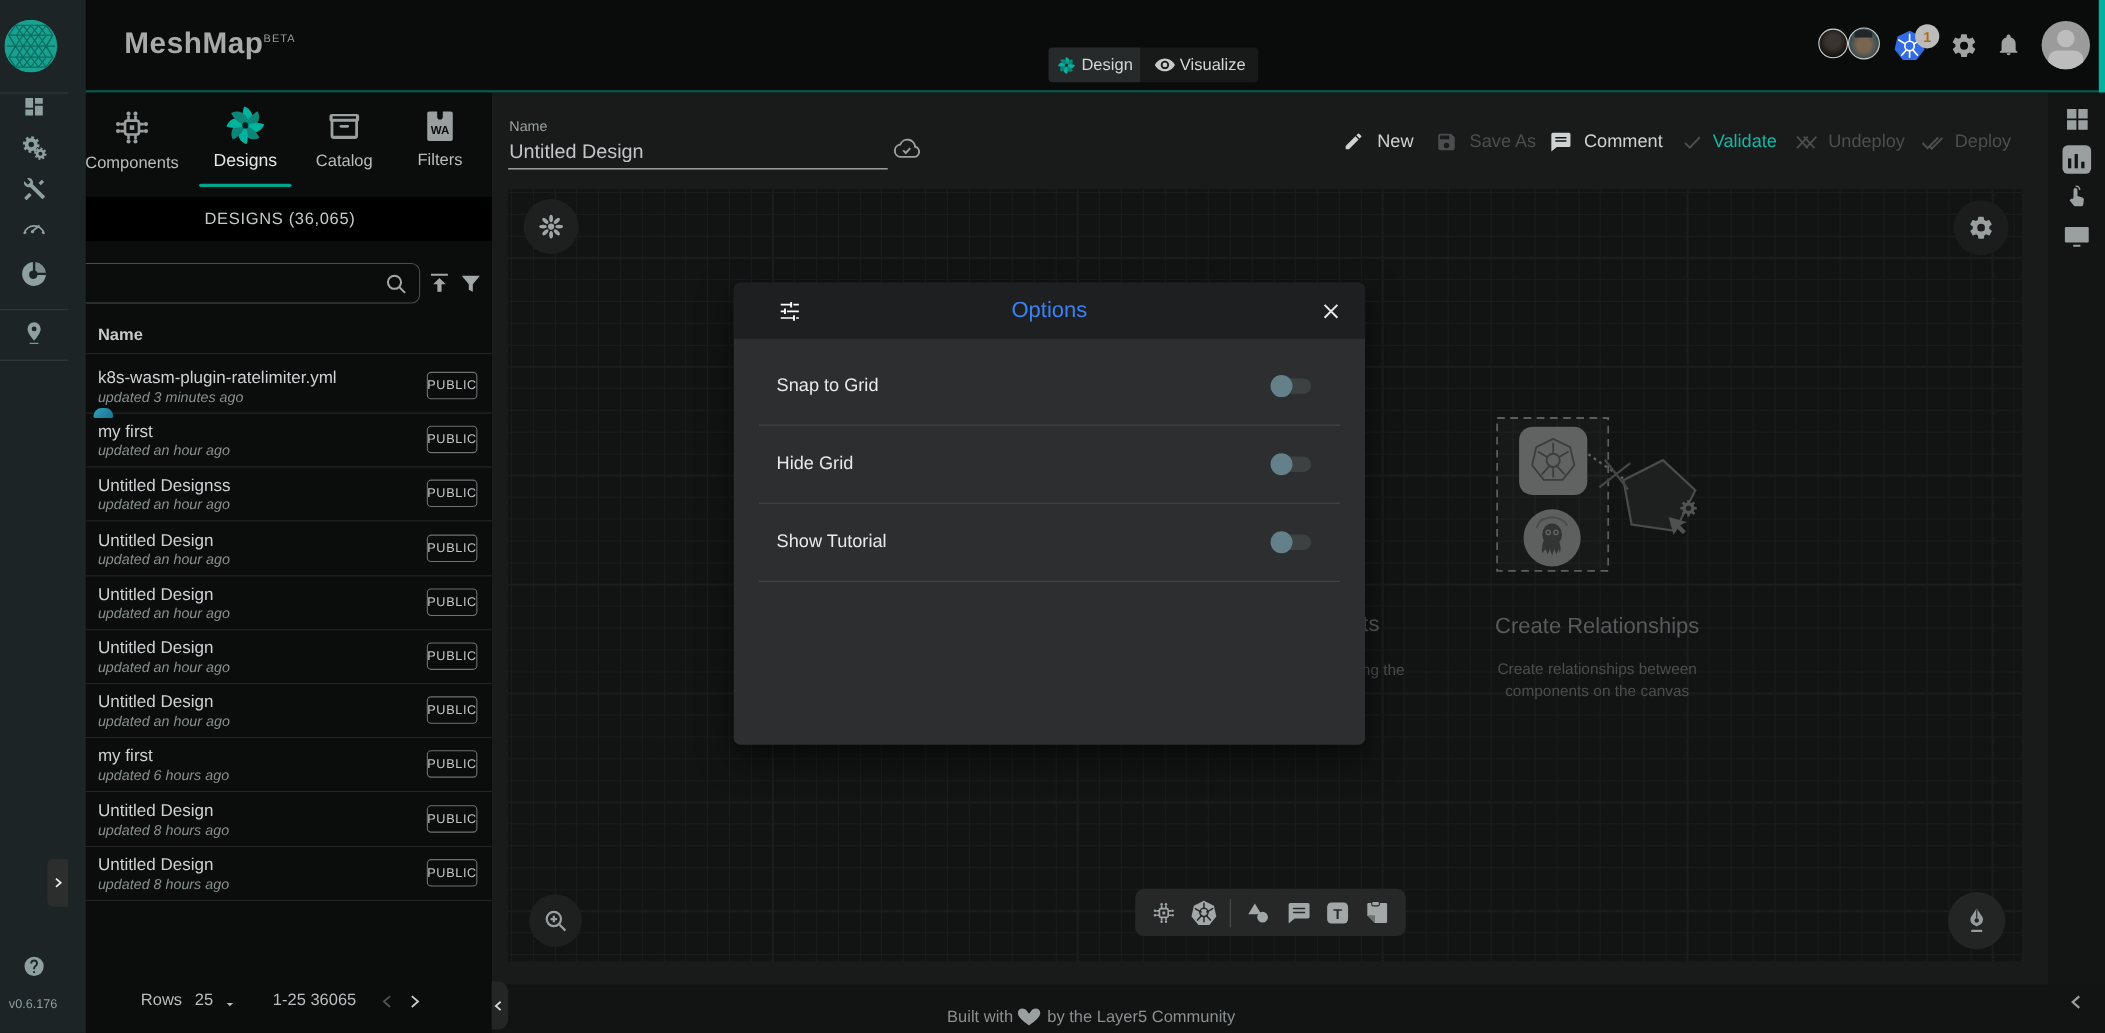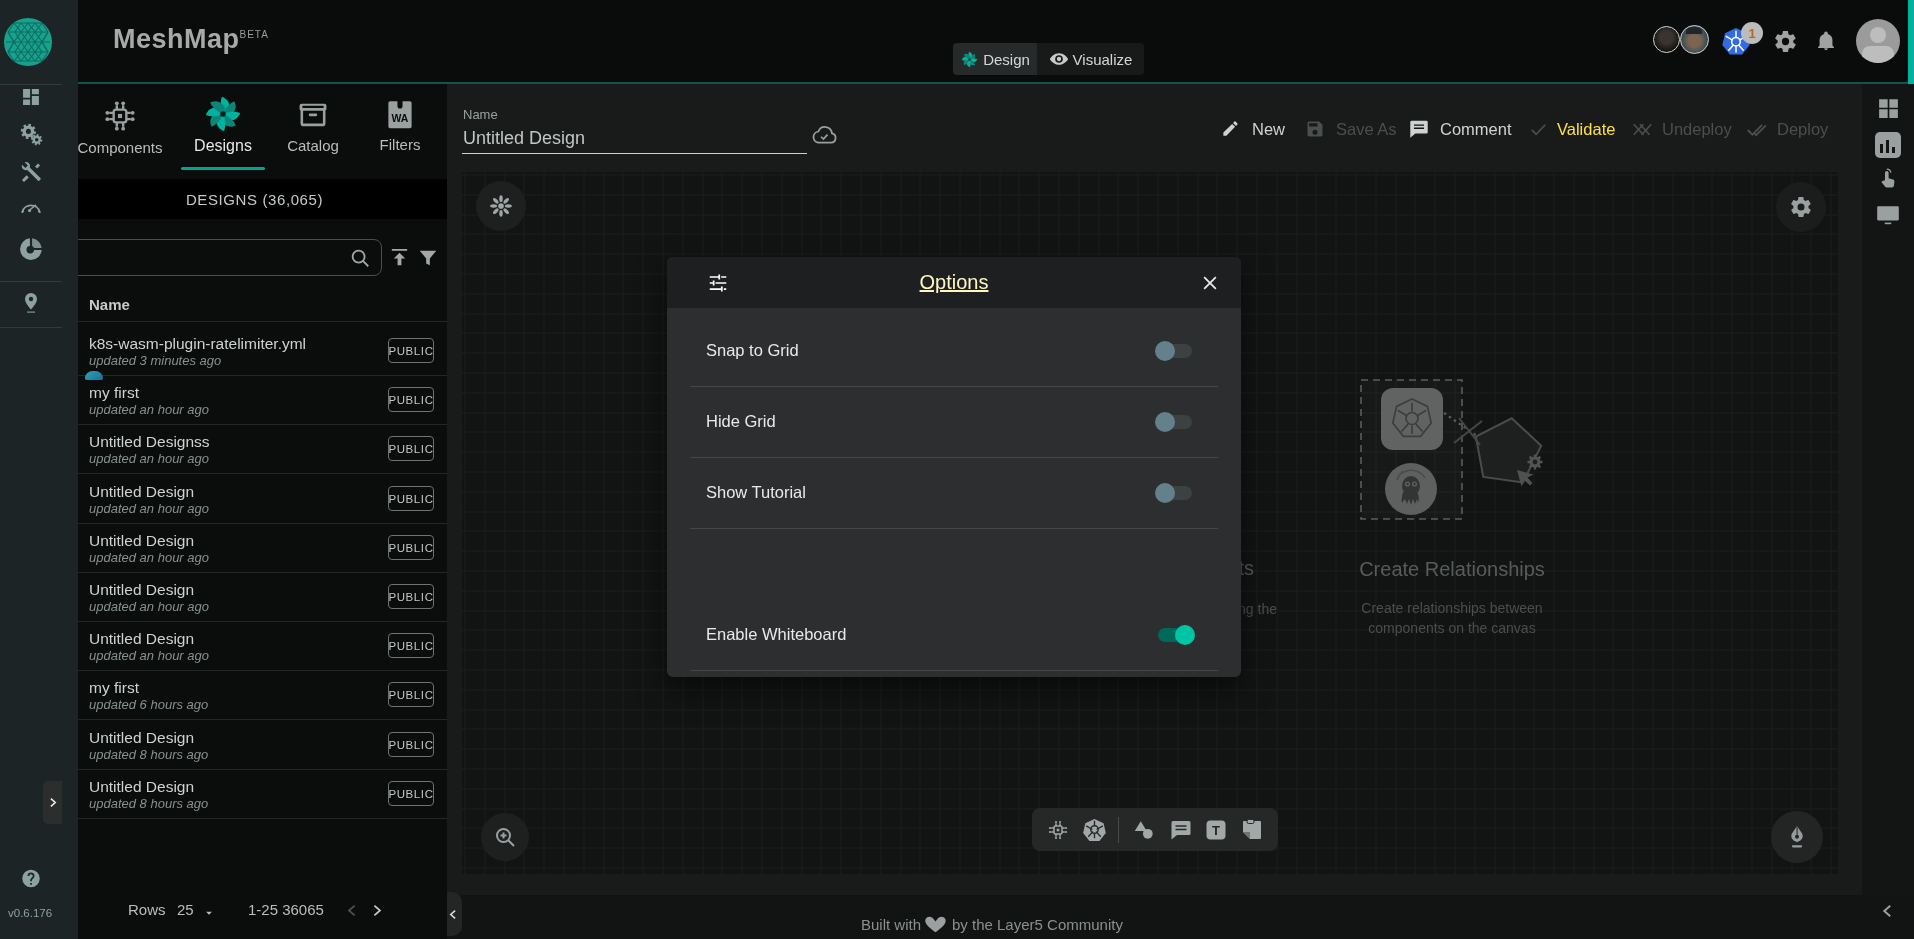--- a/index.html
+++ b/index.html
@@ -32,21 +32,21 @@
       repeating-linear-gradient(to bottom, #1b1d1d 0 1px, transparent 1px 19.8px);
     background-position:2.5px 2.5px; }
   #rightstrip { position:absolute; left:1415px; top:0; width:52px; height:811px; background:#131515; }
   #mainfooter { position:absolute; left:0; top:811px; width:1467px; height:44px; background:#121414; }
   .circbtn { position:absolute; border-radius:50%; background:#1e2020; display:flex; align-items:center; justify-content:center; }
   
   #modal { position:absolute; left:667px; top:257px; width:574px; height:420px; background:#2c2e2f; border-radius:6px;
      box-shadow:0 12px 30px rgba(0,0,0,0.55); z-index:40; }
   #modalhead { position:absolute; left:0; top:0; width:574px; height:51px; background:#1d1f20; border-radius:6px 6px 0 0;
      display:flex; align-items:center; }
-  #modalhead .title { position:absolute; left:0; width:574px; text-align:center; color:#fef9c3; font-size:20px;text-decoration:underline; }
+  #modalhead .title { position:absolute; left:0; width:574px; text-align:center; color:#3b82f6; font-size:20px; }
   .optrow { position:absolute; left:23px; width:528px; height:71px; border-bottom:1px solid #454848; }
   .optrow .lbl { position:absolute; left:16px; top:25px; font-size:16.5px; color:#e8eaea; }
   .switch { position:absolute; right:26px; top:28px; width:34px; height:14px; border-radius:7px; background:#3c4142; }
   .switch .knob { position:absolute; left:-3px; top:-3px; width:20px; height:20px; border-radius:50%; background:#64808b; }
   .switch.on { background:#00695a; }
   .switch.on .knob { left:17px; background:#00c5a2; }
   
   .hinttitle { position:absolute; font-size:20px; color:#585b5b; }
   .hintsub { position:absolute; font-size:14px; color:#4b4e4e; text-align:center; line-height:20px; }
 </style>
@@ -307,21 +307,21 @@
   <svg class="abs" style="left:961px;top:34px" width="22" height="22" viewBox="0 0 24 24" fill="#cfd2d2">
         <path d="M4 3h16a1.5 1.5 0 0 1 1.5 1.5v11A1.5 1.5 0 0 1 20 17H8l-5.5 4.5V4.5A1.5 1.5 0 0 1 4 3z"></path>
         <g stroke="#0f1111" stroke-width="1.5">
           <path d="M6.5 7.8h11M6.5 11.2h11"></path>
         </g>
       </svg>
   <div class="abs" style="left:993px;top:36px;font-size:16.5px;color:#cfd2d2">Comment</div>
   <svg class="abs" style="left:1082px;top:36px" width="19" height="19" viewBox="0 0 24 24" fill="none" stroke="#4b4e4e" stroke-width="2.2">
         <path d="M3.5 12.5l5.5 5.5L20.5 6"></path>
       </svg>
-  <div class="abs" style="left:1110px;top:36px;font-size:16.5px;color:#fde047">Validate</div>
+  <div class="abs" style="left:1110px;top:36px;font-size:16.5px;color:#14b8a6">Validate</div>
   <svg class="abs" style="left:1185px;top:37px" width="21" height="17" viewBox="0 0 24 18" fill="none" stroke="#4b4e4e" stroke-width="1.9">
         <path d="M2 3l11 12M13 3L2 15M9 3l11 12M22 3L11 15"></path>
       </svg>
   <div class="abs" style="left:1215px;top:36px;font-size:16.5px;color:#4b4e4e">Undeploy</div>
   <svg class="abs" style="left:1299px;top:36px" width="22" height="20" viewBox="0 0 26 22" fill="none" stroke="#4b4e4e" stroke-width="2.2">
         <path d="M2 11l5.5 5.5L19 5M9.5 14.5L12 17 23.5 5.5"></path>
       </svg>
   <div class="abs" style="left:1330px;top:36px;font-size:16.5px;color:#4b4e4e">Deploy</div>
 </div>
   <div id="canvas"></div>
@@ -504,19 +504,13 @@
       <div class="switch">
         <div class="knob"></div>
       </div>
     </div>
   <div class="optrow" style="top:201px">
       <div class="lbl">Show Tutorial</div>
       <div class="switch">
         <div class="knob"></div>
       </div>
     </div>
-  <div class="optrow" style="top:343px">
-      <div class="lbl">Enable Whiteboard</div>
-      <div class="switch on">
-        <div class="knob"></div>
-      </div>
-    </div>
 </div>
 
 </body></html>

